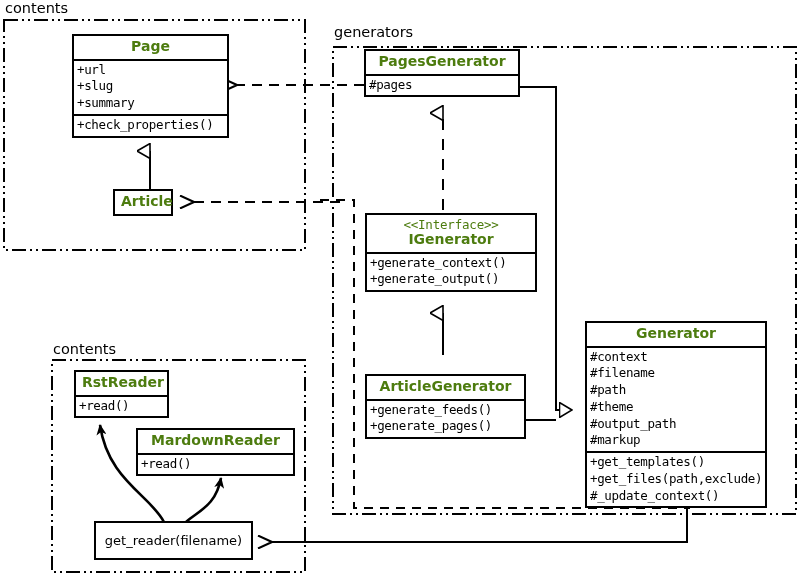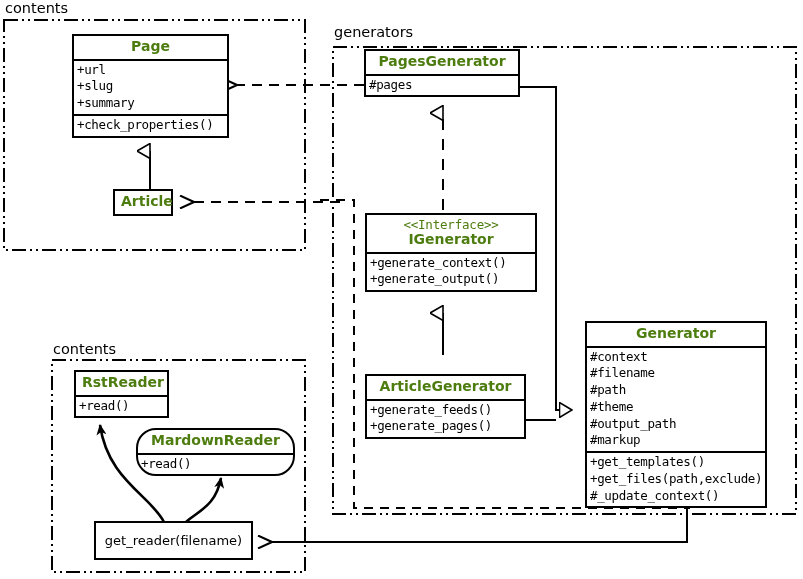--- a/index.html
+++ b/index.html
@@ -226,21 +226,21 @@
     </div>
   </div>
 
   <div class="uml-class" style="left:74px; top:370px; width:95px;">
     <div class="uml-name">RstReader</div>
     <div class="uml-compartment">
       <div class="row">+read()</div>
     </div>
   </div>
 
-  <div class="uml-class" style="left:136px; top:428px; width:159px;border-radius:20px;">
+  <div class="uml-class" style="left:136px; top:428px; width:159px;">
     <div class="uml-name">MardownReader</div>
     <div class="uml-compartment">
       <div class="row">+read()</div>
     </div>
   </div>
 
   <div class="plain-box" style="left:94px; top:521px; width:159px; height:39px;">
     <span class="txt">get_reader(filename)</span>
   </div>
 

